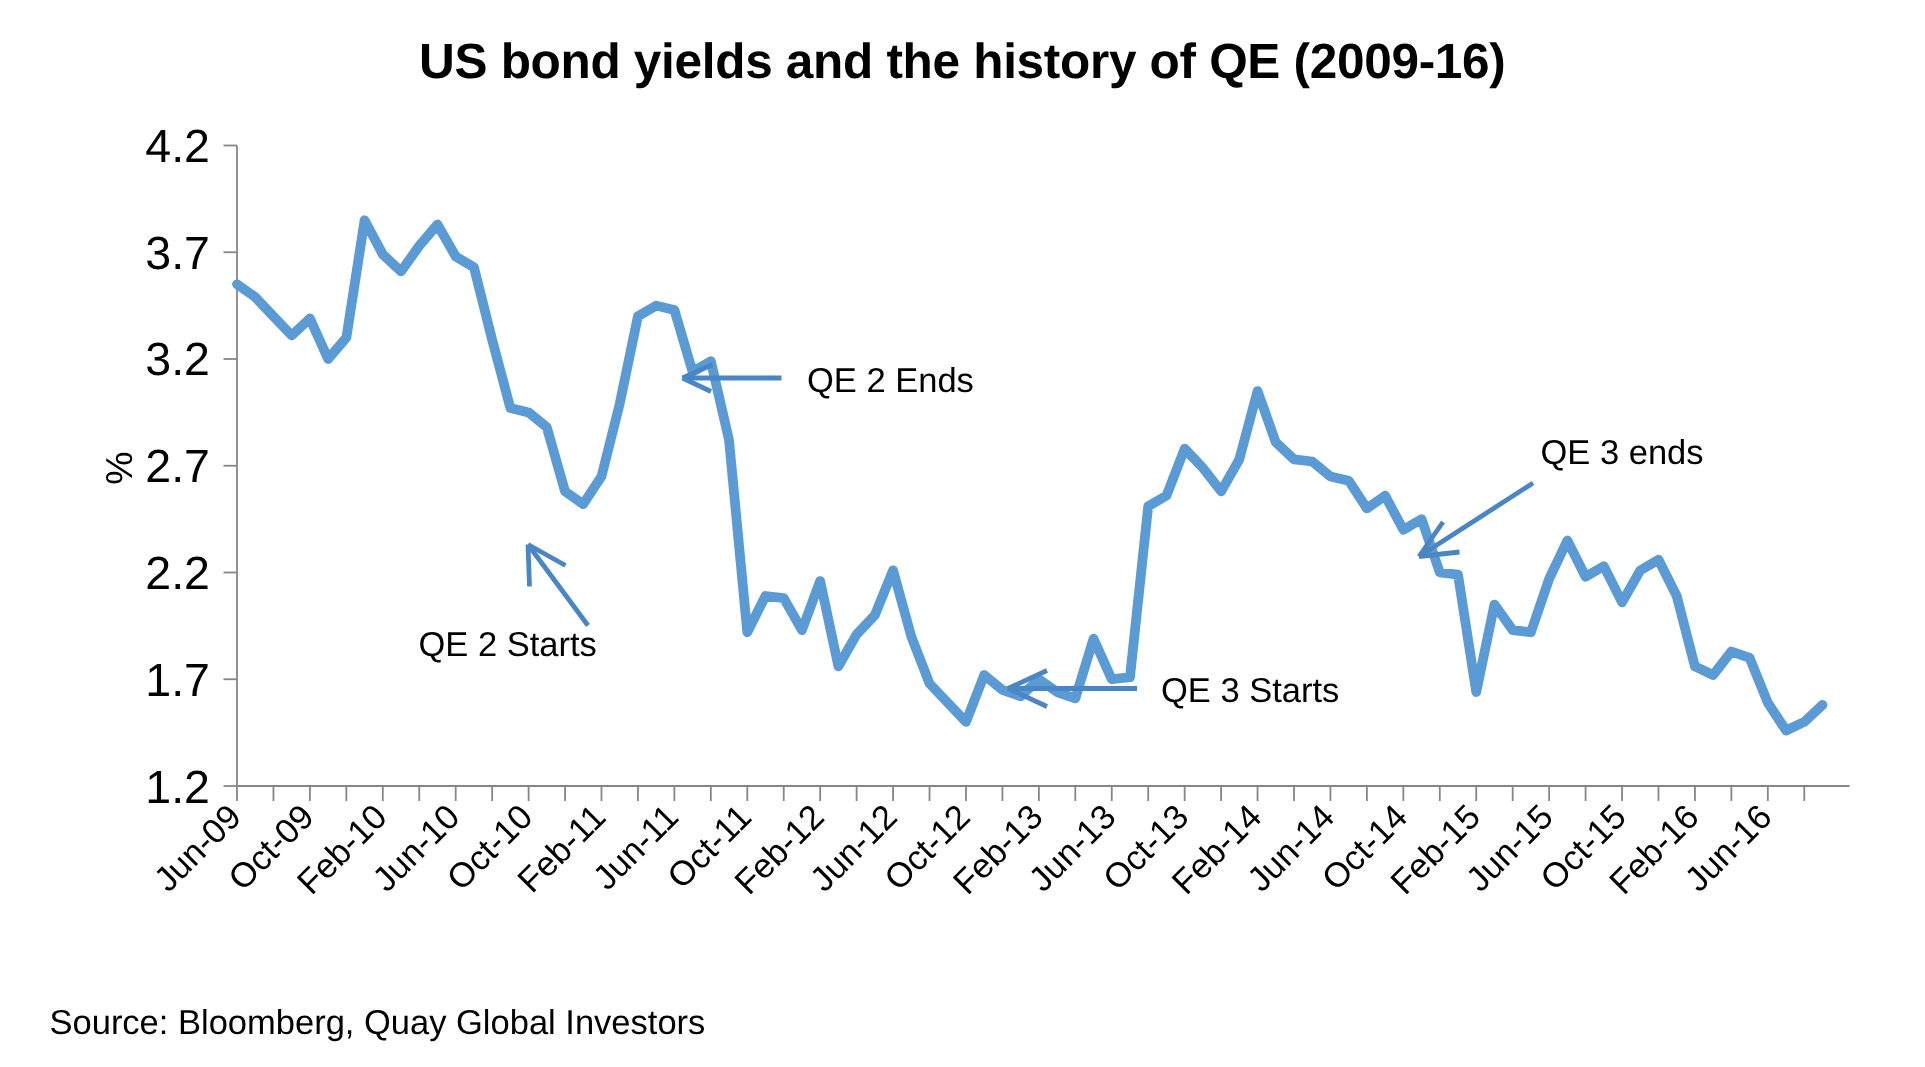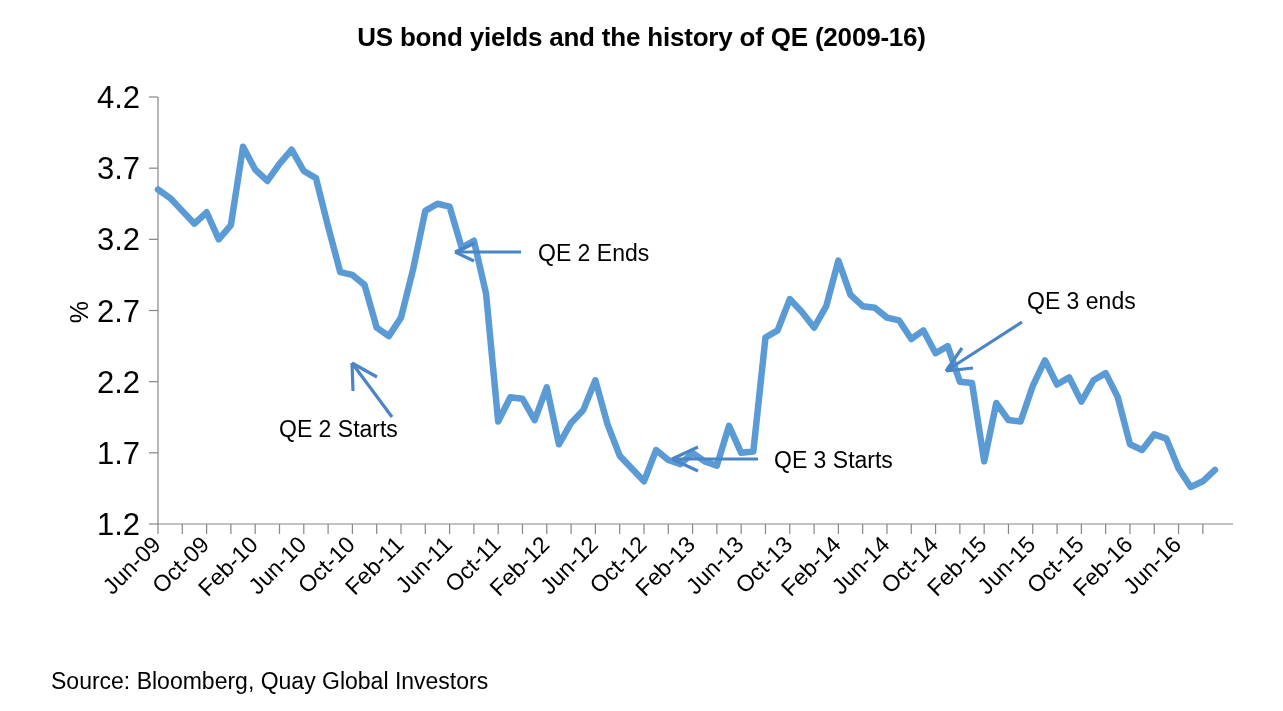--- a/index.html
+++ b/index.html
@@ -23,21 +23,21 @@
     width: 1283px;
     height: 711px;
   }
 
   #chart-title {
     position: absolute;
     left: 0;
     top: 22px;
     width: 1283px;
     text-align: center;
-    font-size: 26px;
+    font-size: 33px;
     font-weight: bold;
     letter-spacing: -0.2px;
     font-family: "Liberation Sans", sans-serif;
     color: #000000;
   }
 
   #plot-svg {
     position: absolute;
     left: 0;
     top: 0;
@@ -86,21 +86,20 @@
     fill: none;
     stroke-linecap: butt;
   }
   #source-note {
     position: absolute;
     left: 33px;
     top: 668px;
     font-size: 23px;
     font-family: "Liberation Sans", sans-serif;
     color: #000000;
-    margin-left: 18px;
   }
 </style>
 </head>
 <body>
 
 <div id="chart-figure">
 
   <div id="chart-title">US bond yields and the history of QE (2009-16)</div>
 
   <svg id="plot-svg" width="1283" height="711">

